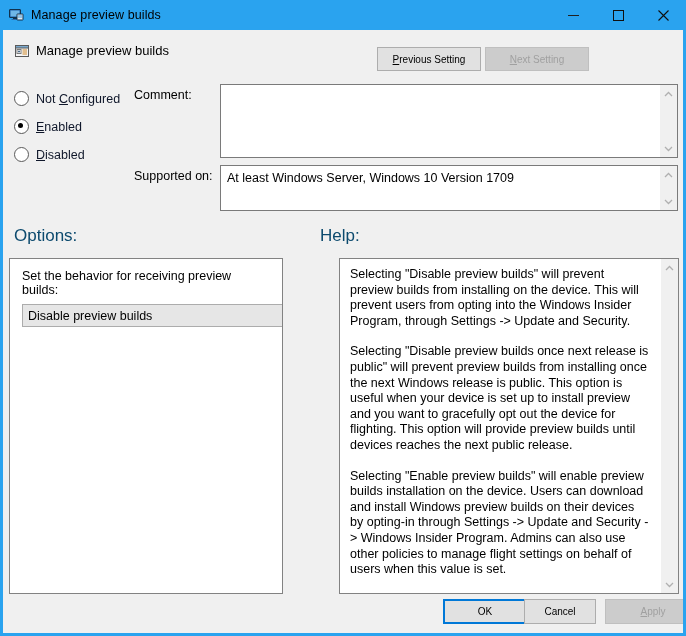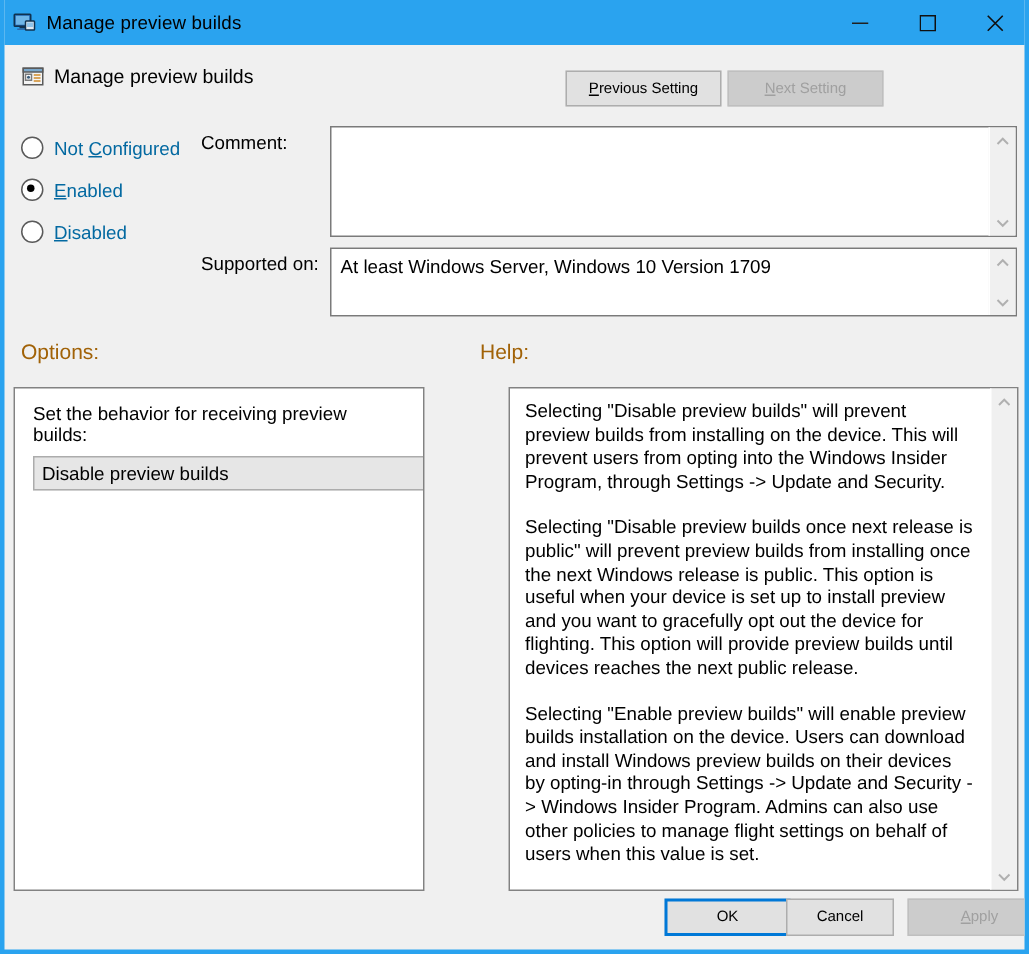--- a/index.html
+++ b/index.html
@@ -104,21 +104,21 @@
   .winbtn.disabled { color: #a0a0a0; background: #cccccc; border-color: #bfbfbf; }
   .winbtn.default { border: 2px solid #0078d7; background: #e1e1e1; }
   .winbtn .u { text-decoration: underline; }
   
   .radio-row {
     position: absolute;
     left: 11px;
     display: flex;
     align-items: center;
     font-size: 12.5px;
-    color: #0369a1;
+    color: #0f172a;
   }
   .radio {
     width: 13px;
     height: 13px;
     border: 1px solid #5a5a5a;
     border-radius: 50%;
     background: #fff;
     margin-right: 7px;
     position: relative;
     flex: none;
@@ -165,22 +165,22 @@
   }
   .vscroll .arrow {
     height: 17px;
     display: flex;
     align-items: center;
     justify-content: center;
   }
   
   .panel-label {
     position: absolute;
-    font-size: 14px;
-    color: #a16207;
+    font-size: 17px;
+    color: #0c4a6e;
   }
   .panel {
     position: absolute;
     box-sizing: border-box;
     background: #ffffff;
     border: 1px solid #828282;
     display: flex;
   }
   .panel .body {
     flex: 1;

